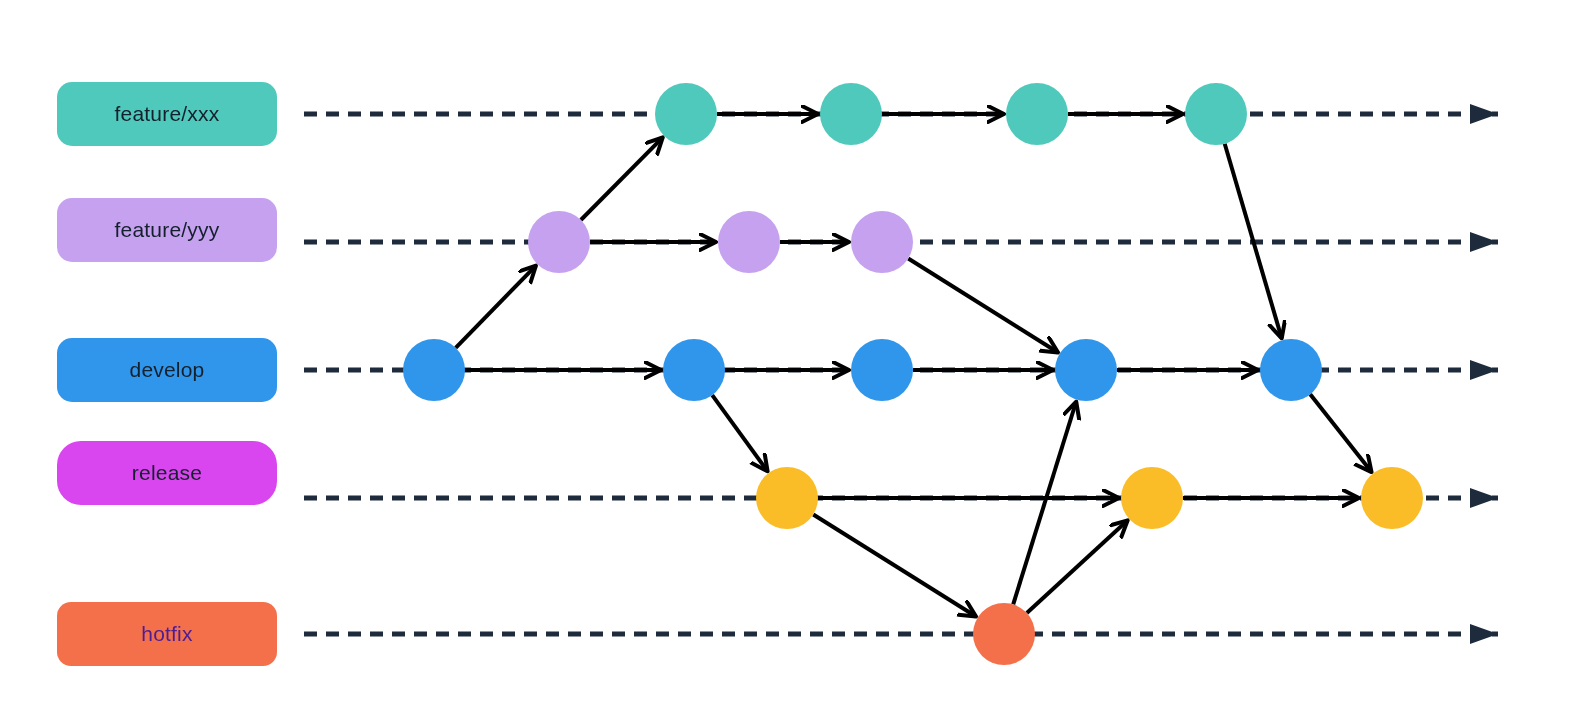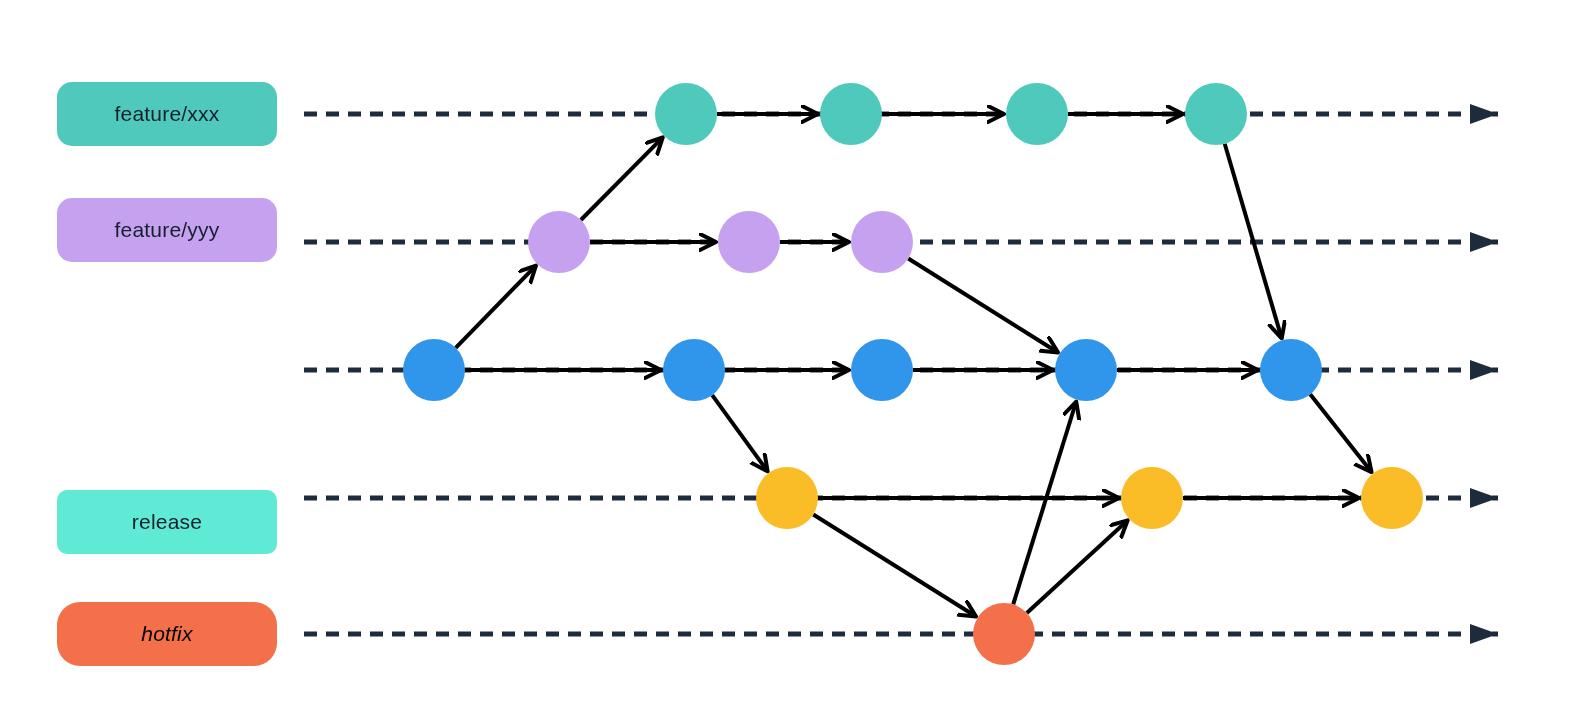--- a/index.html
+++ b/index.html
@@ -89,19 +89,22 @@
       <circle cx="1388" cy="498" r="31" fill="#fabd28"></circle>
       <circle cx="1000" cy="634" r="31" fill="#f4704a"></circle>
     </svg>
 
   <div class="branch-label" style="left: 57px; top: 82px; width: 220px; height: 64px; border-radius: 15px; background: rgb(79, 201, 188); color: rgb(21, 32, 45);">
     <span>feature/xxx</span>
   </div>
   <div class="branch-label" style="left: 57px; top: 198px; width: 220px; height: 64px; border-radius: 15px; background: rgb(197, 161, 239); color: rgb(21, 32, 45);">
     <span>feature/yyy</span>
   </div>
-  <div class="branch-label" style="left: 57px; top: 490px; width: 220px; height: 64px; border-radius: 10px; background: #5eead4; color: rgb(21, 32, 45);">
+  <div class="branch-label" style="left: 57px; top: 338px; width: 220px; height: 64px; border-radius: 15px; background: rgb(47, 150, 235); color: rgb(21, 32, 45);">
+    <span>develop</span>
+  </div>
+  <div class="branch-label" style="left: 57px; top: 441px; width: 220px; height: 64px; border-radius: 24px; background: #d946ef; color: rgb(21, 32, 45);">
     <span>release</span>
   </div>
-  <div class="branch-label" style="left: 57px; top: 602px; width: 220px; height: 64px; border-radius: 23px; background: rgb(244, 112, 74); color: #000000; font-style: italic;">
+  <div class="branch-label" style="left: 57px; top: 602px; width: 220px; height: 64px; border-radius: 14px; background: rgb(244, 112, 74); color: #4c1d95;">
     <span>hotfix</span>
   </div>
 </div>
 
 </body></html>

